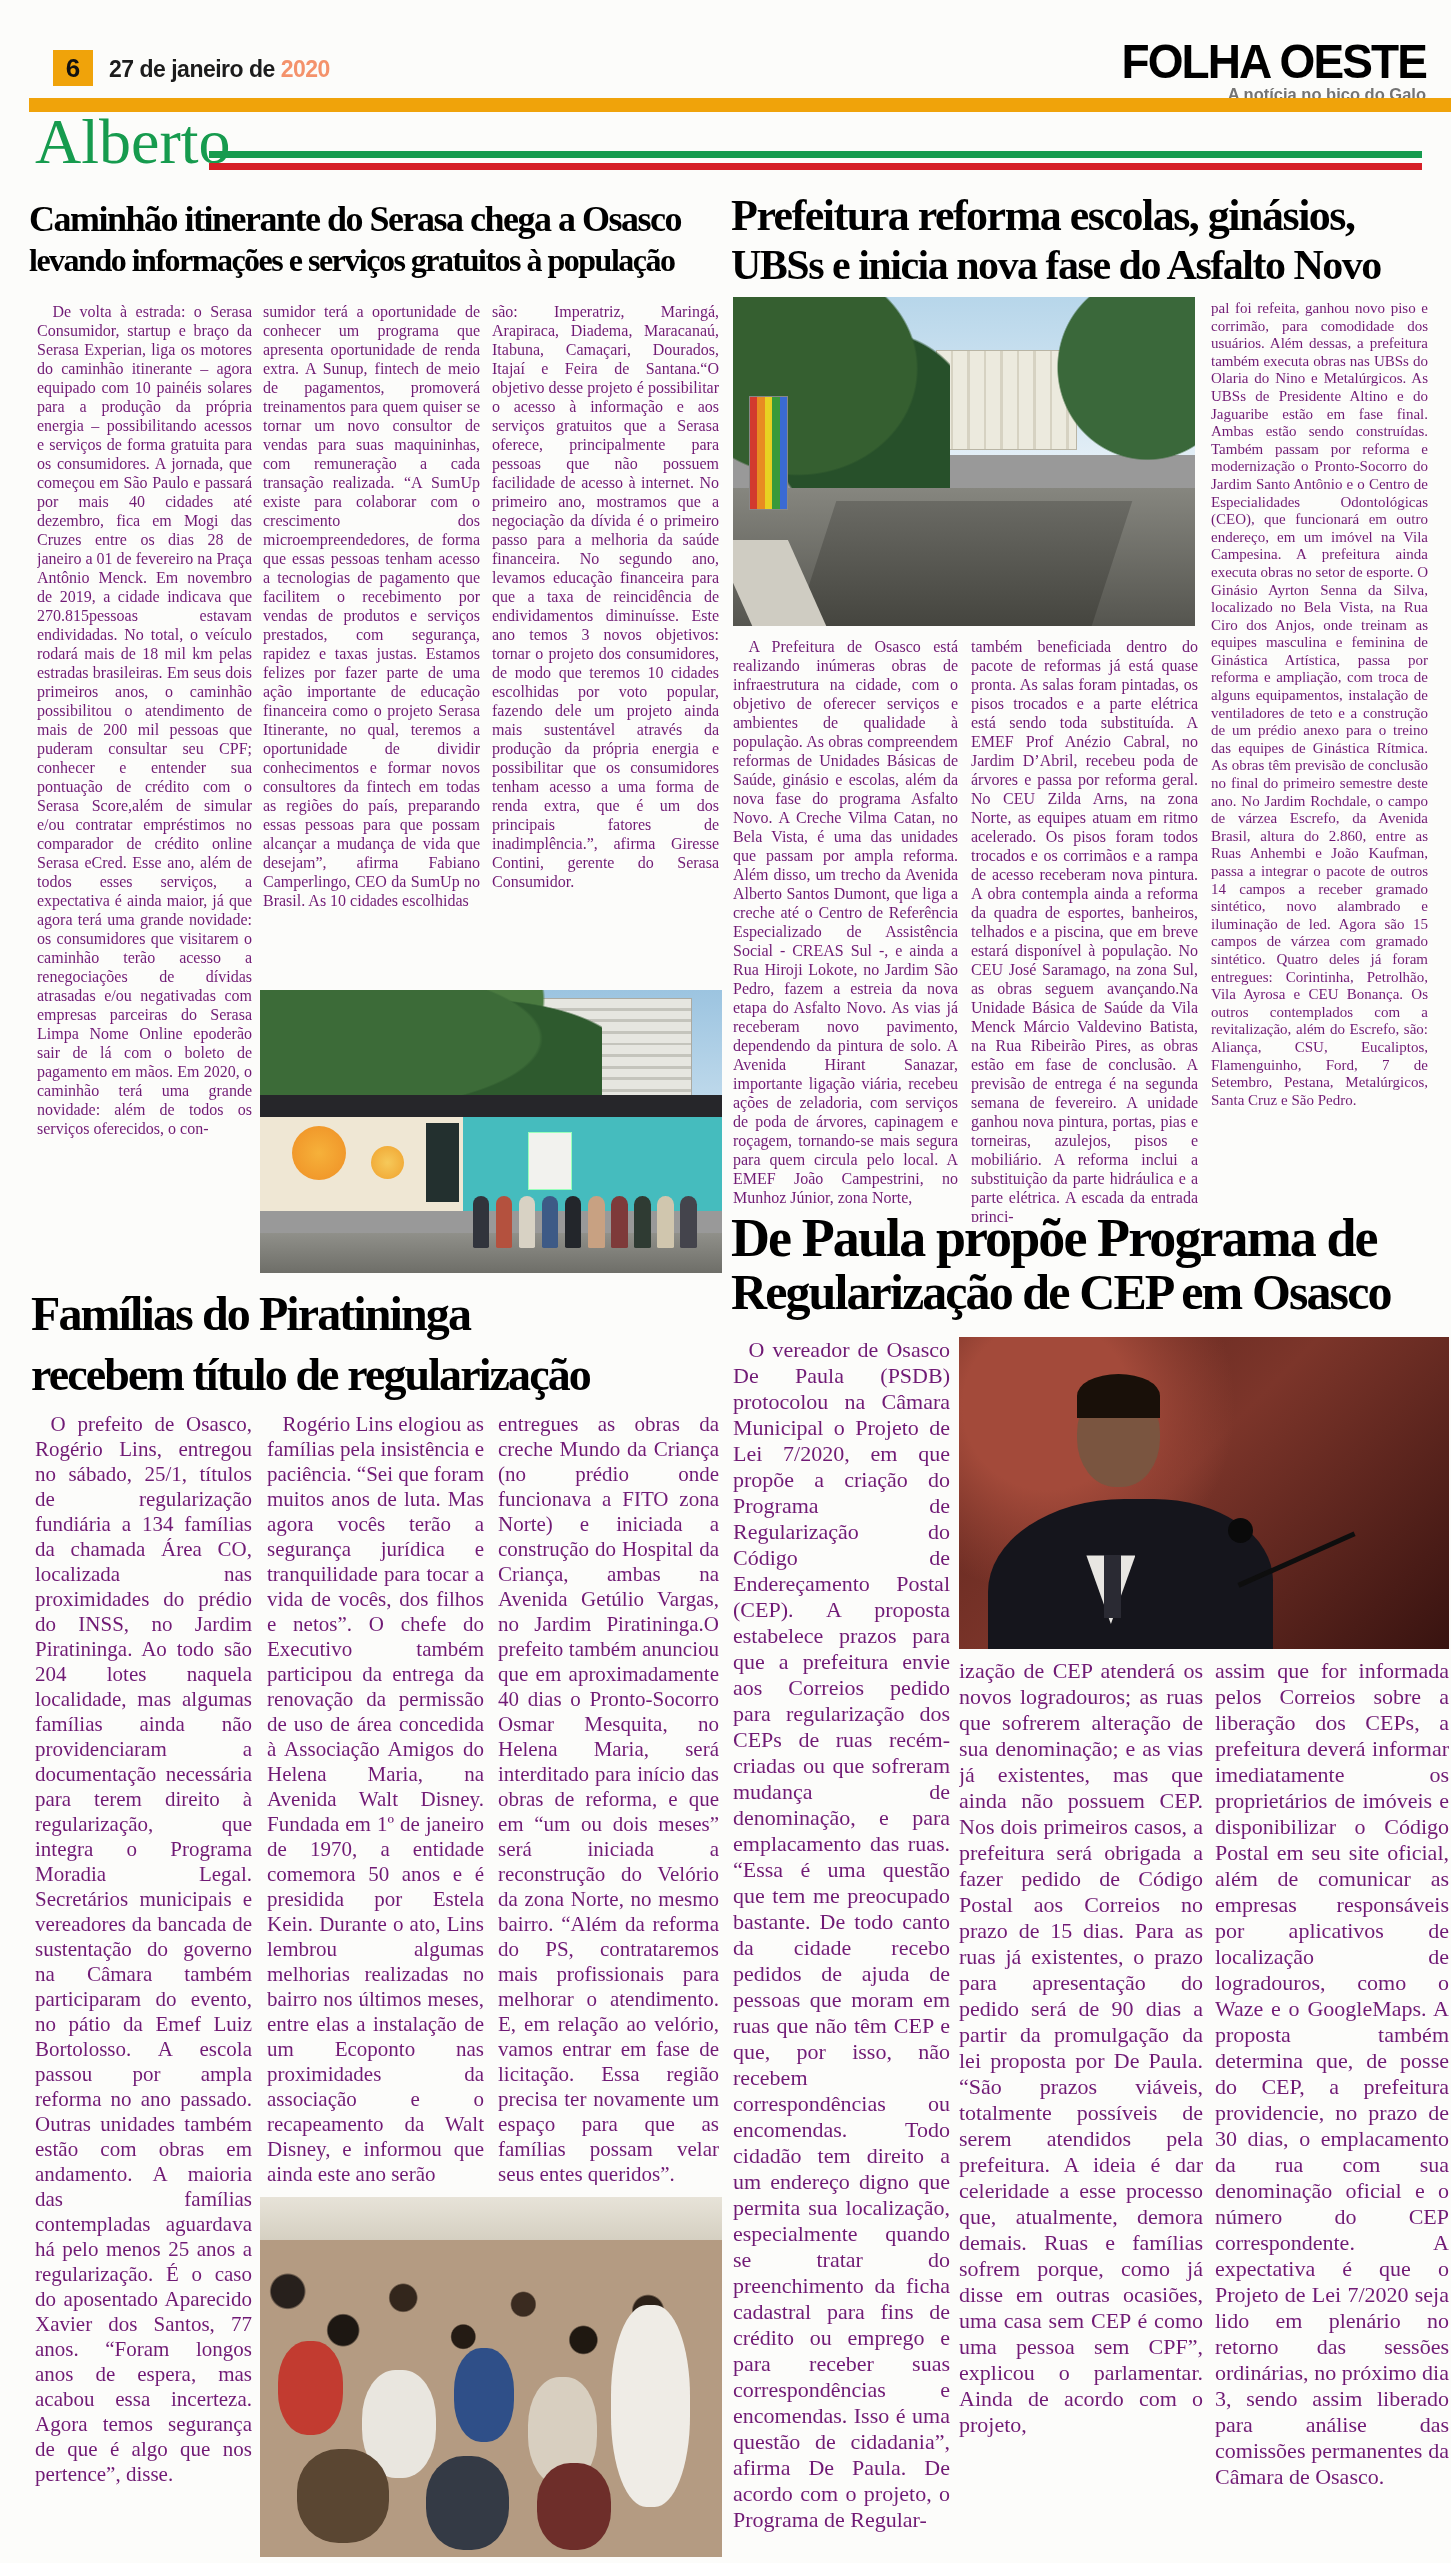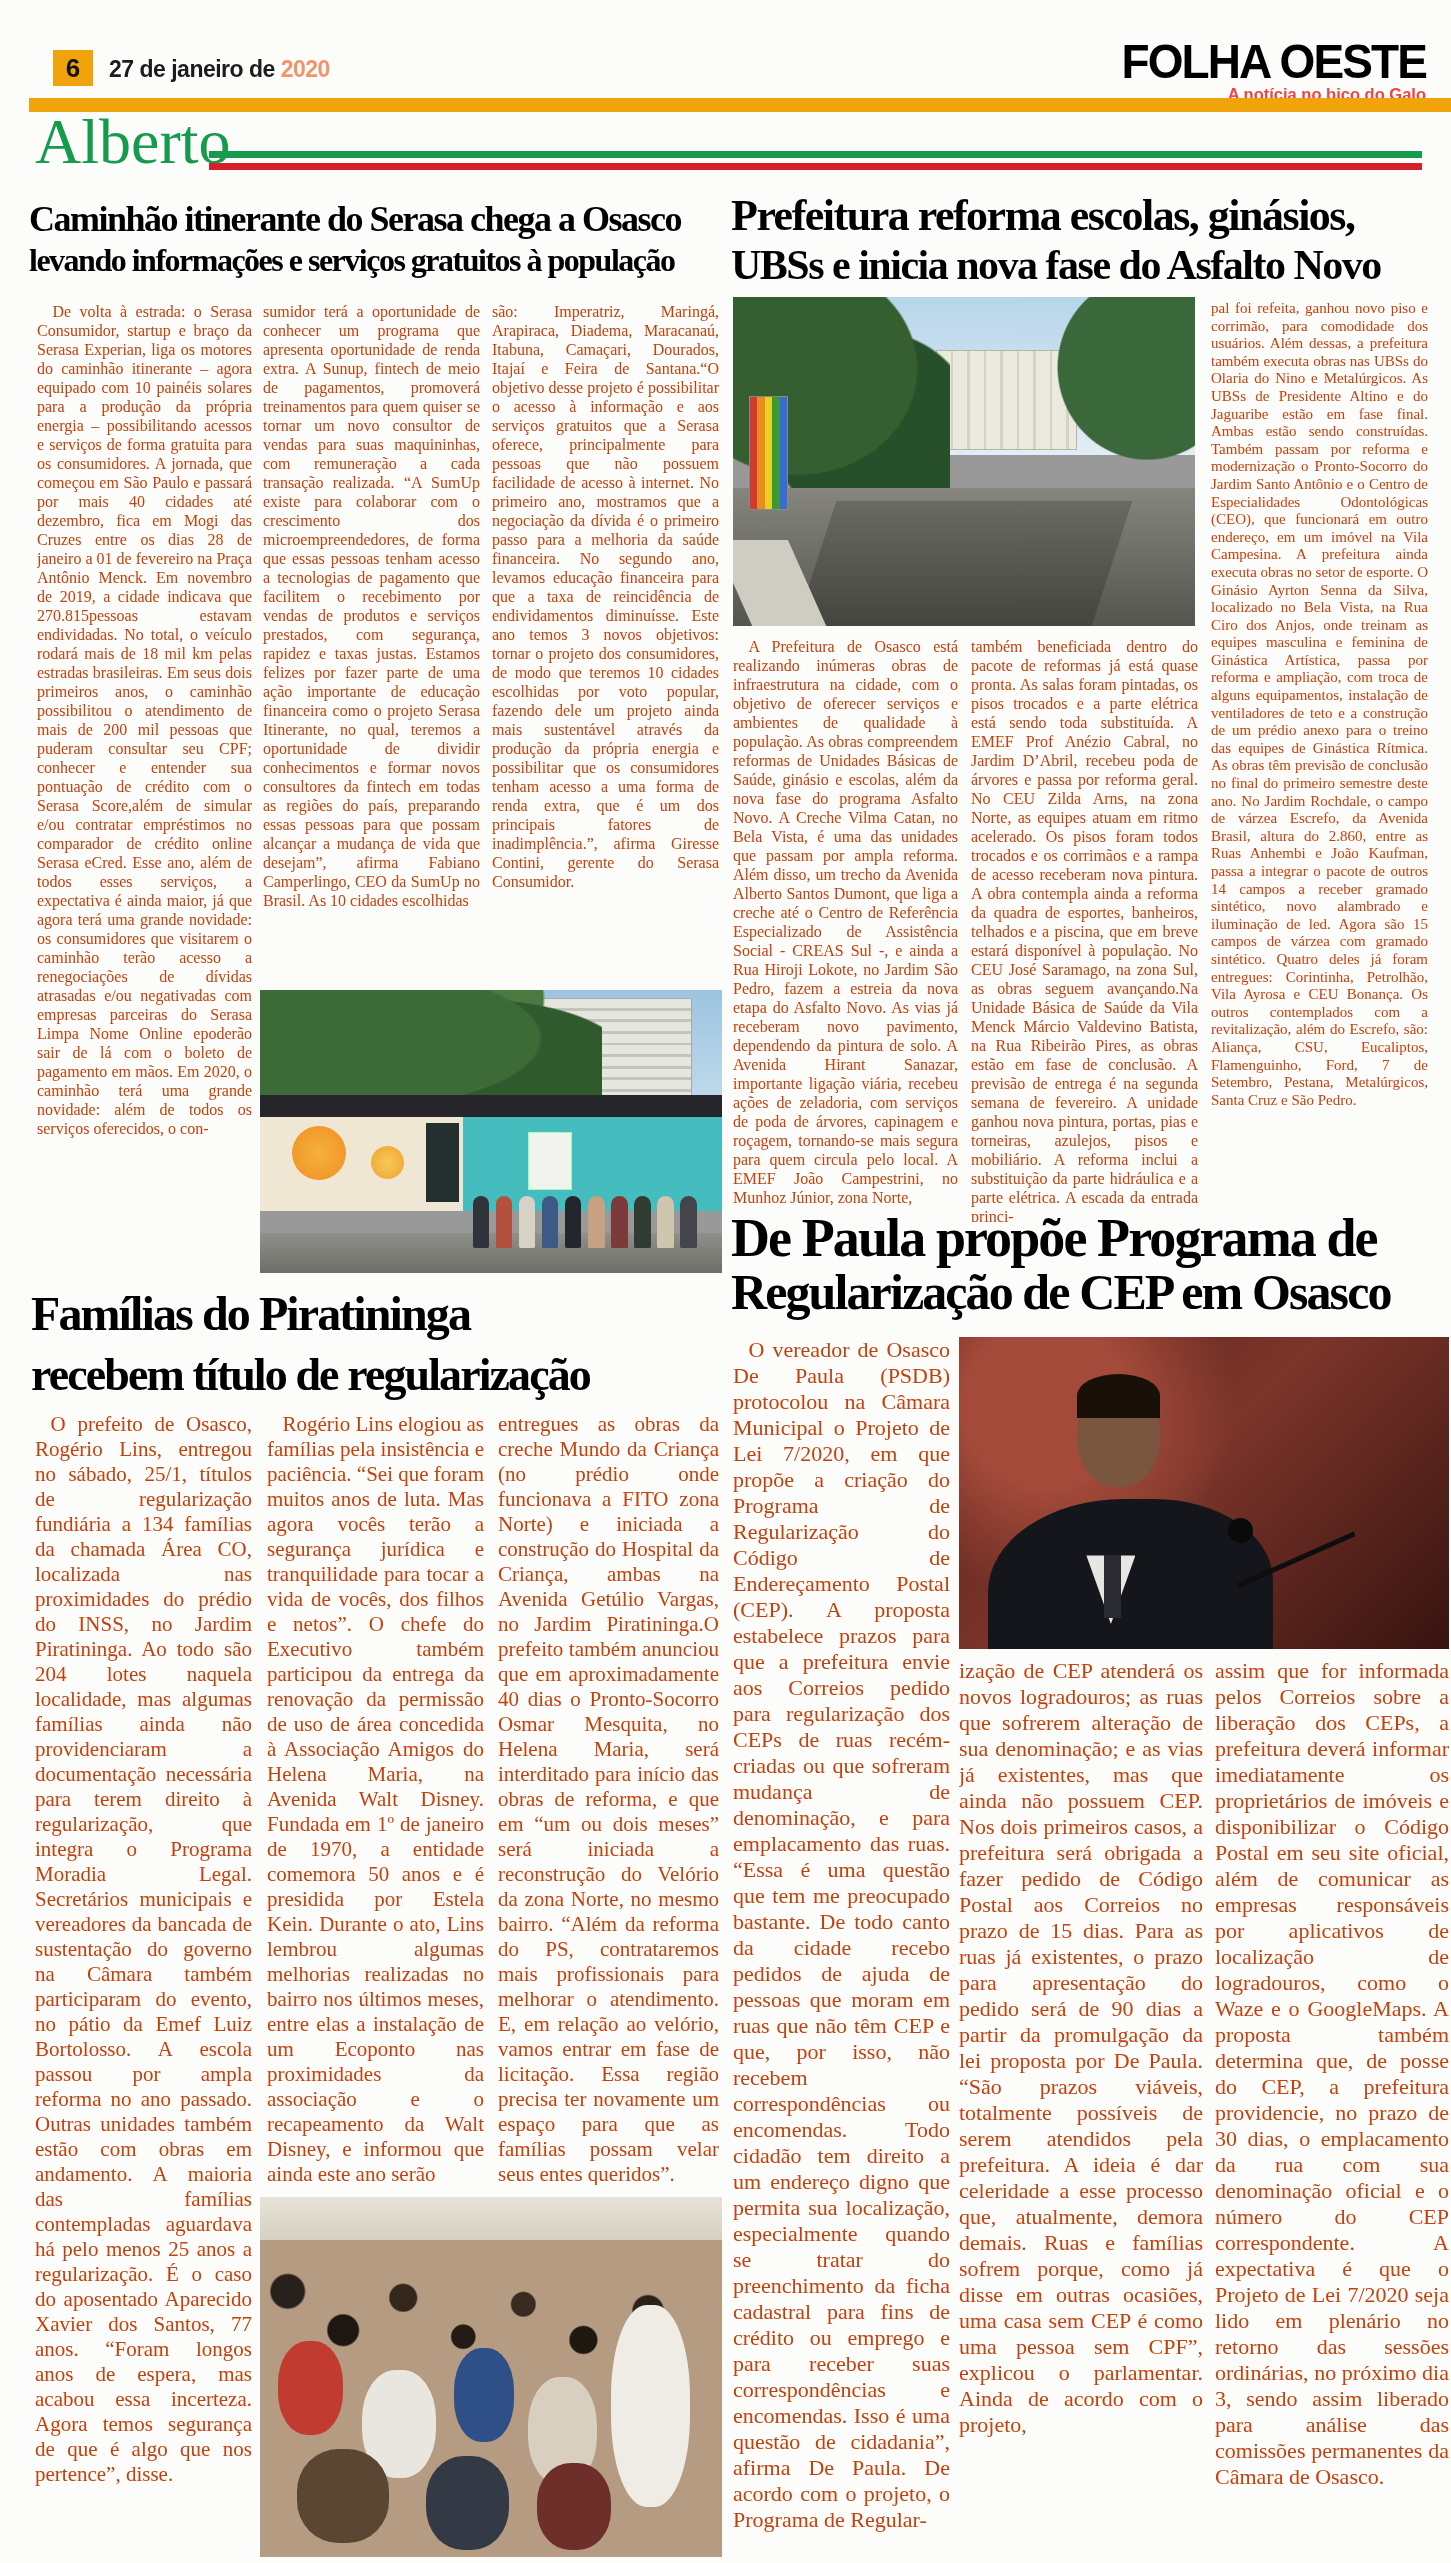--- a/index.html
+++ b/index.html
@@ -10,30 +10,30 @@
   .pagenum{left:53px;top:50px;width:40px;height:36px;background:#F0A30A;color:#111;
            font-family:"Liberation Sans",sans-serif;font-weight:bold;font-size:26px;
            text-align:center;line-height:36px;}
   .dateline{left:109px;top:56px;font-family:"Liberation Sans",sans-serif;font-weight:bold;
             font-size:23px;letter-spacing:-0.5px;color:#1c1c1c;}
   .dateline .yr{color:#F4926B;}
   .brand{right:25px;top:37px;text-align:right;font-family:"Liberation Sans",sans-serif;
          font-weight:bold;font-size:46px;letter-spacing:-1.9px;color:#000;line-height:1;
          transform:scaleY(1.05);transform-origin:right top;}
   .tagline{right:25px;top:85px;text-align:right;font-family:"Liberation Sans",sans-serif;
-           font-weight:bold;font-size:16.5px;color:#ef4444;}
+           font-weight:bold;font-size:16.5px;color:#737373;}
   .topbar{left:29px;top:98px;width:1422px;height:13.6px;background:#F0A30A;}
   
   .section-title{left:35px;top:110px;font-size:64px;line-height:1;color:#169B4E;font-weight:normal;}
   .rule-green{left:209px;top:151px;width:1213px;height:6.8px;background:#169B4E;}
   .rule-red{left:209px;top:163px;width:1213px;height:6.8px;background:#D61F26;}
   
   .hl{font-weight:bold;color:#000;letter-spacing:-1.5px;line-height:1.02;white-space:nowrap;text-align:center;}
   
-  .col{position:absolute;text-align:justify;overflow:hidden;hyphens:none;color:#c2410c;}
+  .col{position:absolute;text-align:justify;overflow:hidden;hyphens:none;color:#701a75;}
   .fs-s{font-size:16px;line-height:19px;}
   .fs-t{font-size:15px;line-height:17.6px;}
   .fs-b{font-size:21px;line-height:25px;}
   .fs-b2{font-size:22px;line-height:26px;}
   .indent{text-indent:15.5px;}
   
   .photo{position:absolute;overflow:hidden;background:#999;}
   .photo *{position:absolute;}
   
   .p1-sky{left:0;top:0;width:100%;height:55%;background:linear-gradient(#9cc4e0,#cde2f0);}

